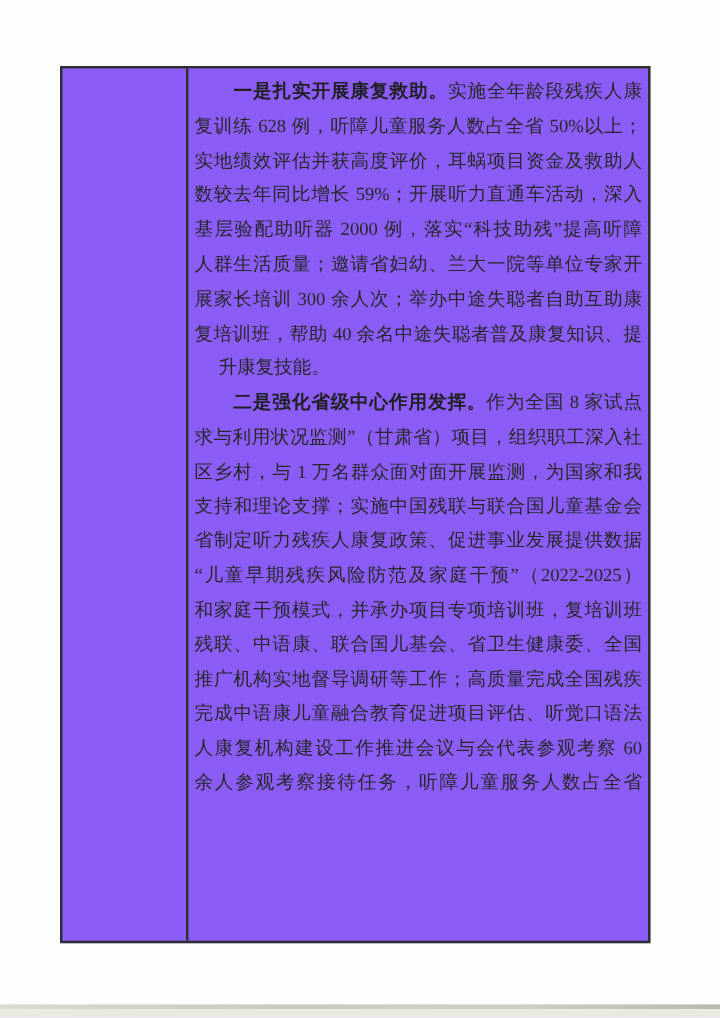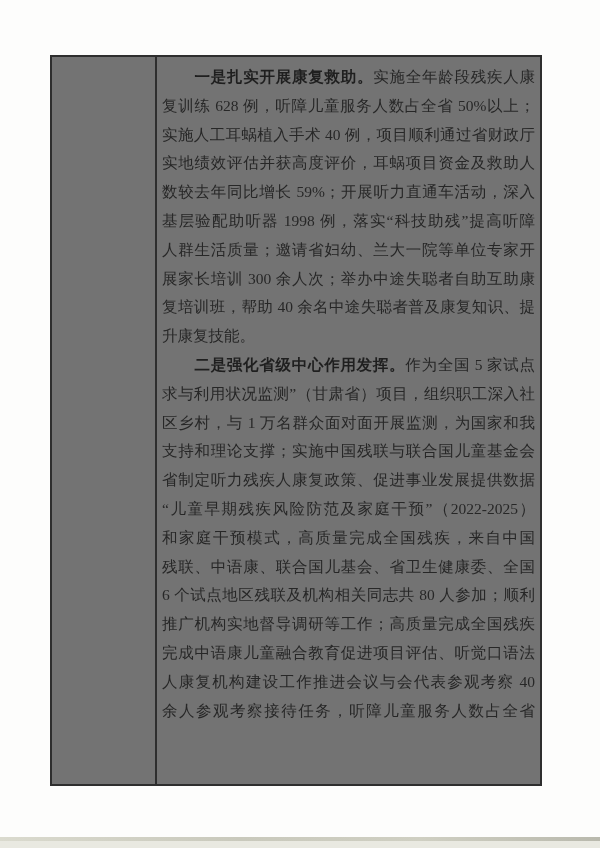--- a/index.html
+++ b/index.html
@@ -13,21 +13,21 @@
   }
   .doc-table {
     position: absolute;
     left: 50px;
     top: 55px;
     width: 492px;
     height: 731px;
     border: 2px solid #2e2e2e;
     box-sizing: border-box;
     display: flex;
-    background: #737373;
+    background: #8b5cf6;
   }
   .cell-left {
     width: 105px;
     border-right: 2px solid #2e2e2e;
     box-sizing: border-box;
     flex: none;
   }
   .cell-right {
     flex: 1;
     box-sizing: border-box;
@@ -36,21 +36,21 @@
   }
   .line {
     height: 28.8px;
     line-height: 28.8px;
     font-size: 15.5px;
     color: #272727;
     text-align: justify;
     text-align-last: justify;
     overflow: hidden;
   }
-  .line.short { text-align-last: left; }
+  .line.short { text-align-last: left; margin-left: 20px; }
   .lead { font-weight: 700; color: #1f1f1f; }
   .scan-edge-line {
     position: absolute;
     left: 0;
     top: 837px;
     width: 600px;
     height: 4px;
     background: linear-gradient(to right, #dadace 0%, #c9c9bc 40%, #cfcfc2 70%, #b9b9ad 100%);
   }
   .scan-edge-band {
@@ -64,38 +64,36 @@
 </style>
 </head>
 <body>
 
 <div class="page">
   <div class="doc-table">
     <div class="cell-left"></div>
     <div class="cell-right">
       <div class="line"><b class="lead">　　一是扎实开展康复救助。</b><span>实施全年龄段残疾人康</span></div>
       <div class="line"><span>复训练 628 例，听障儿童服务人数占全省 50%以上；</span></div>
-      <div class="line"><span>实施人工耳蜗植入手术 40 例，项目顺利通过省财政厅</span></div>
       <div class="line"><span>实地绩效评估并获高度评价，耳蜗项目资金及救助人</span></div>
       <div class="line"><span>数较去年同比增长 59%；开展听力直通车活动，深入</span></div>
-      <div class="line"><span>基层验配助听器 1998 例，落实“科技助残”提高听障</span></div>
+      <div class="line"><span>基层验配助听器 2000 例，落实“科技助残”提高听障</span></div>
       <div class="line"><span>人群生活质量；邀请省妇幼、兰大一院等单位专家开</span></div>
       <div class="line"><span>展家长培训 300 余人次；举办中途失聪者自助互助康</span></div>
       <div class="line"><span>复培训班，帮助 40 余名中途失聪者普及康复知识、提</span></div>
       <div class="line short"><span>升康复技能。</span></div>
-      <div class="line"><b class="lead">　　二是强化省级中心作用发挥。</b><span>作为全国 5 家试点</span></div>
+      <div class="line"><b class="lead">　　二是强化省级中心作用发挥。</b><span>作为全国 8 家试点</span></div>
       <div class="line"><span>求与利用状况监测”（甘肃省）项目，组织职工深入社</span></div>
       <div class="line"><span>区乡村，与 1 万名群众面对面开展监测，为国家和我</span></div>
       <div class="line"><span>支持和理论支撑；实施中国残联与联合国儿童基金会</span></div>
       <div class="line"><span>省制定听力残疾人康复政策、促进事业发展提供数据</span></div>
       <div class="line"><span>“儿童早期残疾风险防范及家庭干预”（2022-2025）</span></div>
-      <div class="line"><span>和家庭干预模式，高质量完成全国残疾，来自中国</span></div>
+      <div class="line"><span>和家庭干预模式，并承办项目专项培训班，复培训班</span></div>
       <div class="line"><span>残联、中语康、联合国儿基会、省卫生健康委、全国</span></div>
-      <div class="line"><span>6 个试点地区残联及机构相关同志共 80 人参加；顺利</span></div>
       <div class="line"><span>推广机构实地督导调研等工作；高质量完成全国残疾</span></div>
       <div class="line"><span>完成中语康儿童融合教育促进项目评估、听觉口语法</span></div>
-      <div class="line"><span>人康复机构建设工作推进会议与会代表参观考察 40</span></div>
+      <div class="line"><span>人康复机构建设工作推进会议与会代表参观考察 60</span></div>
       <div class="line"><span>余人参观考察接待任务，听障儿童服务人数占全省</span></div>
     </div>
   </div>
   <div class="scan-edge-line"></div>
   <div class="scan-edge-band"></div>
 </div>
 
 </body></html>

